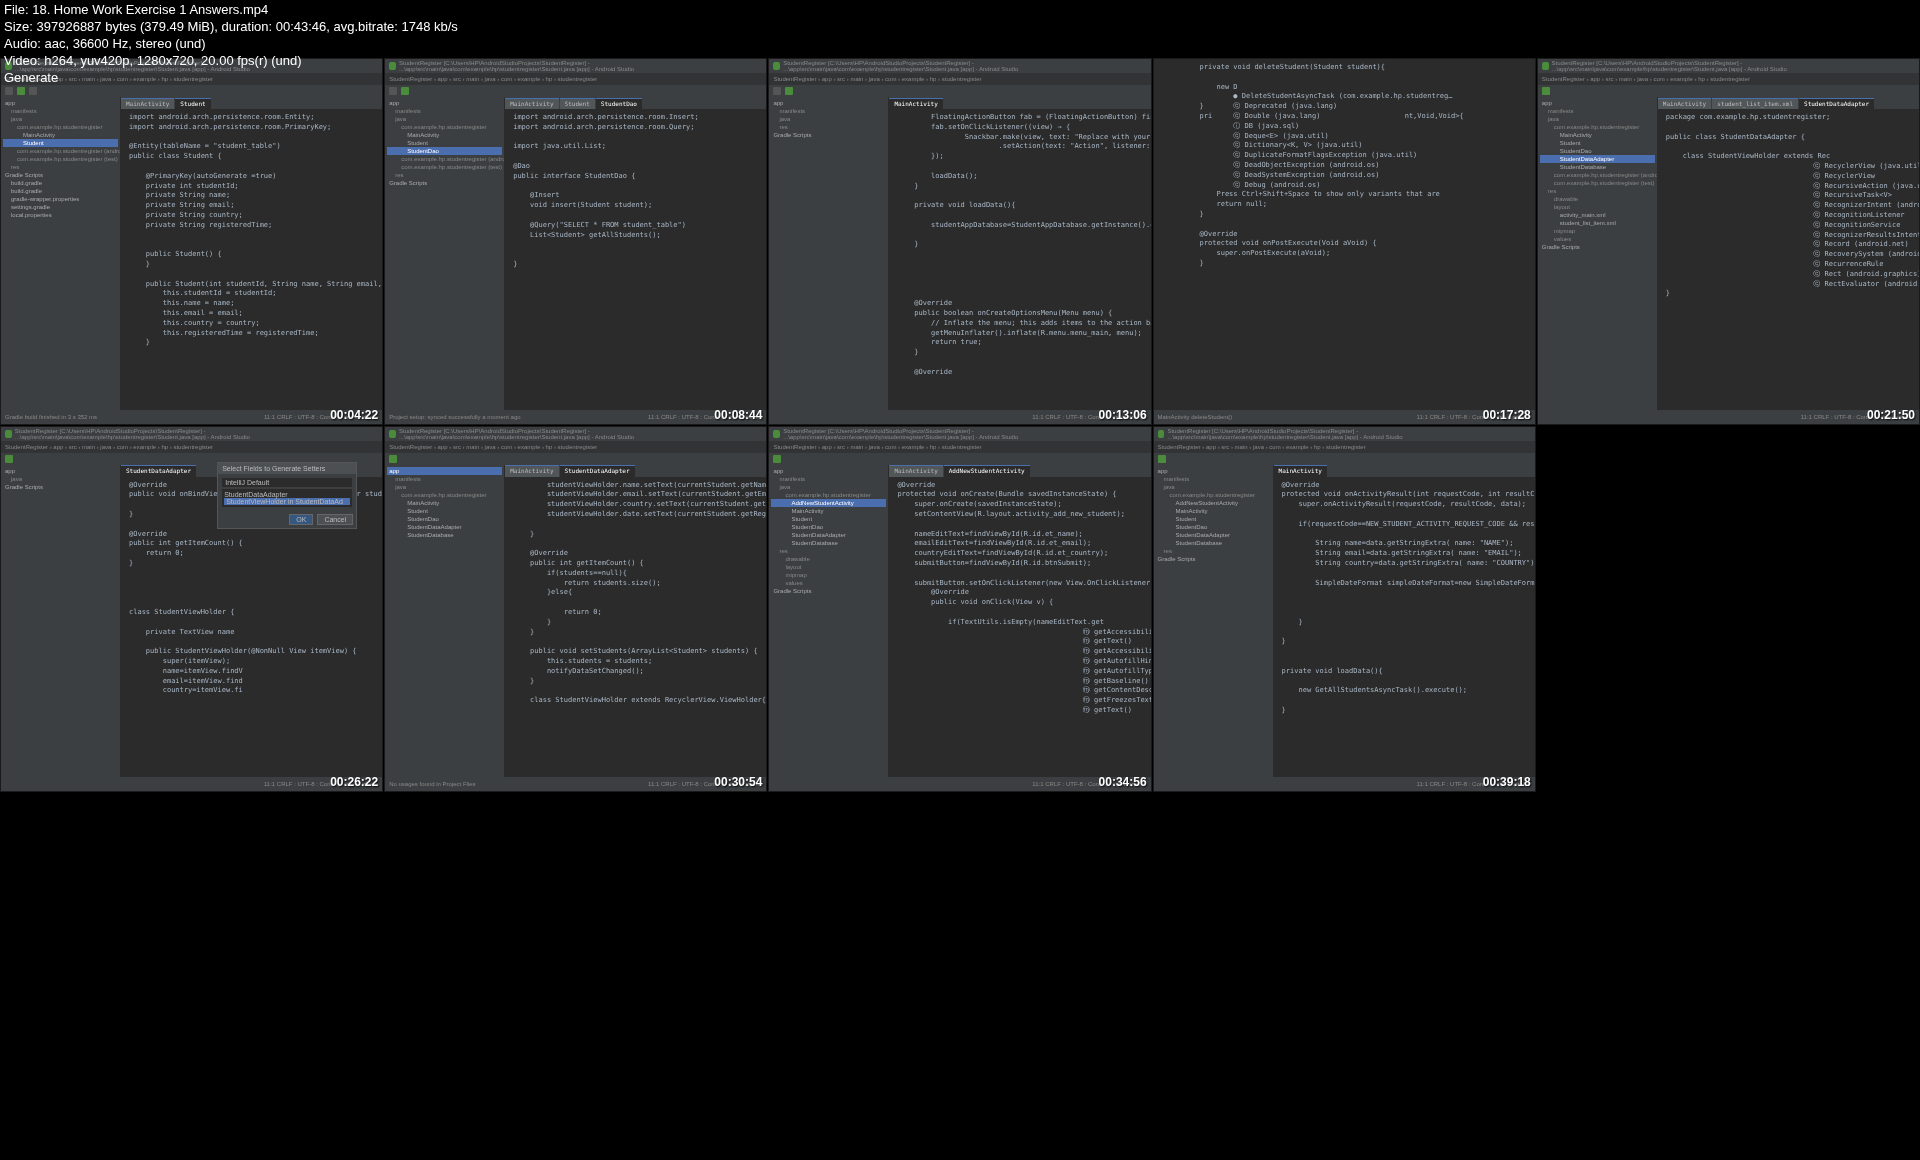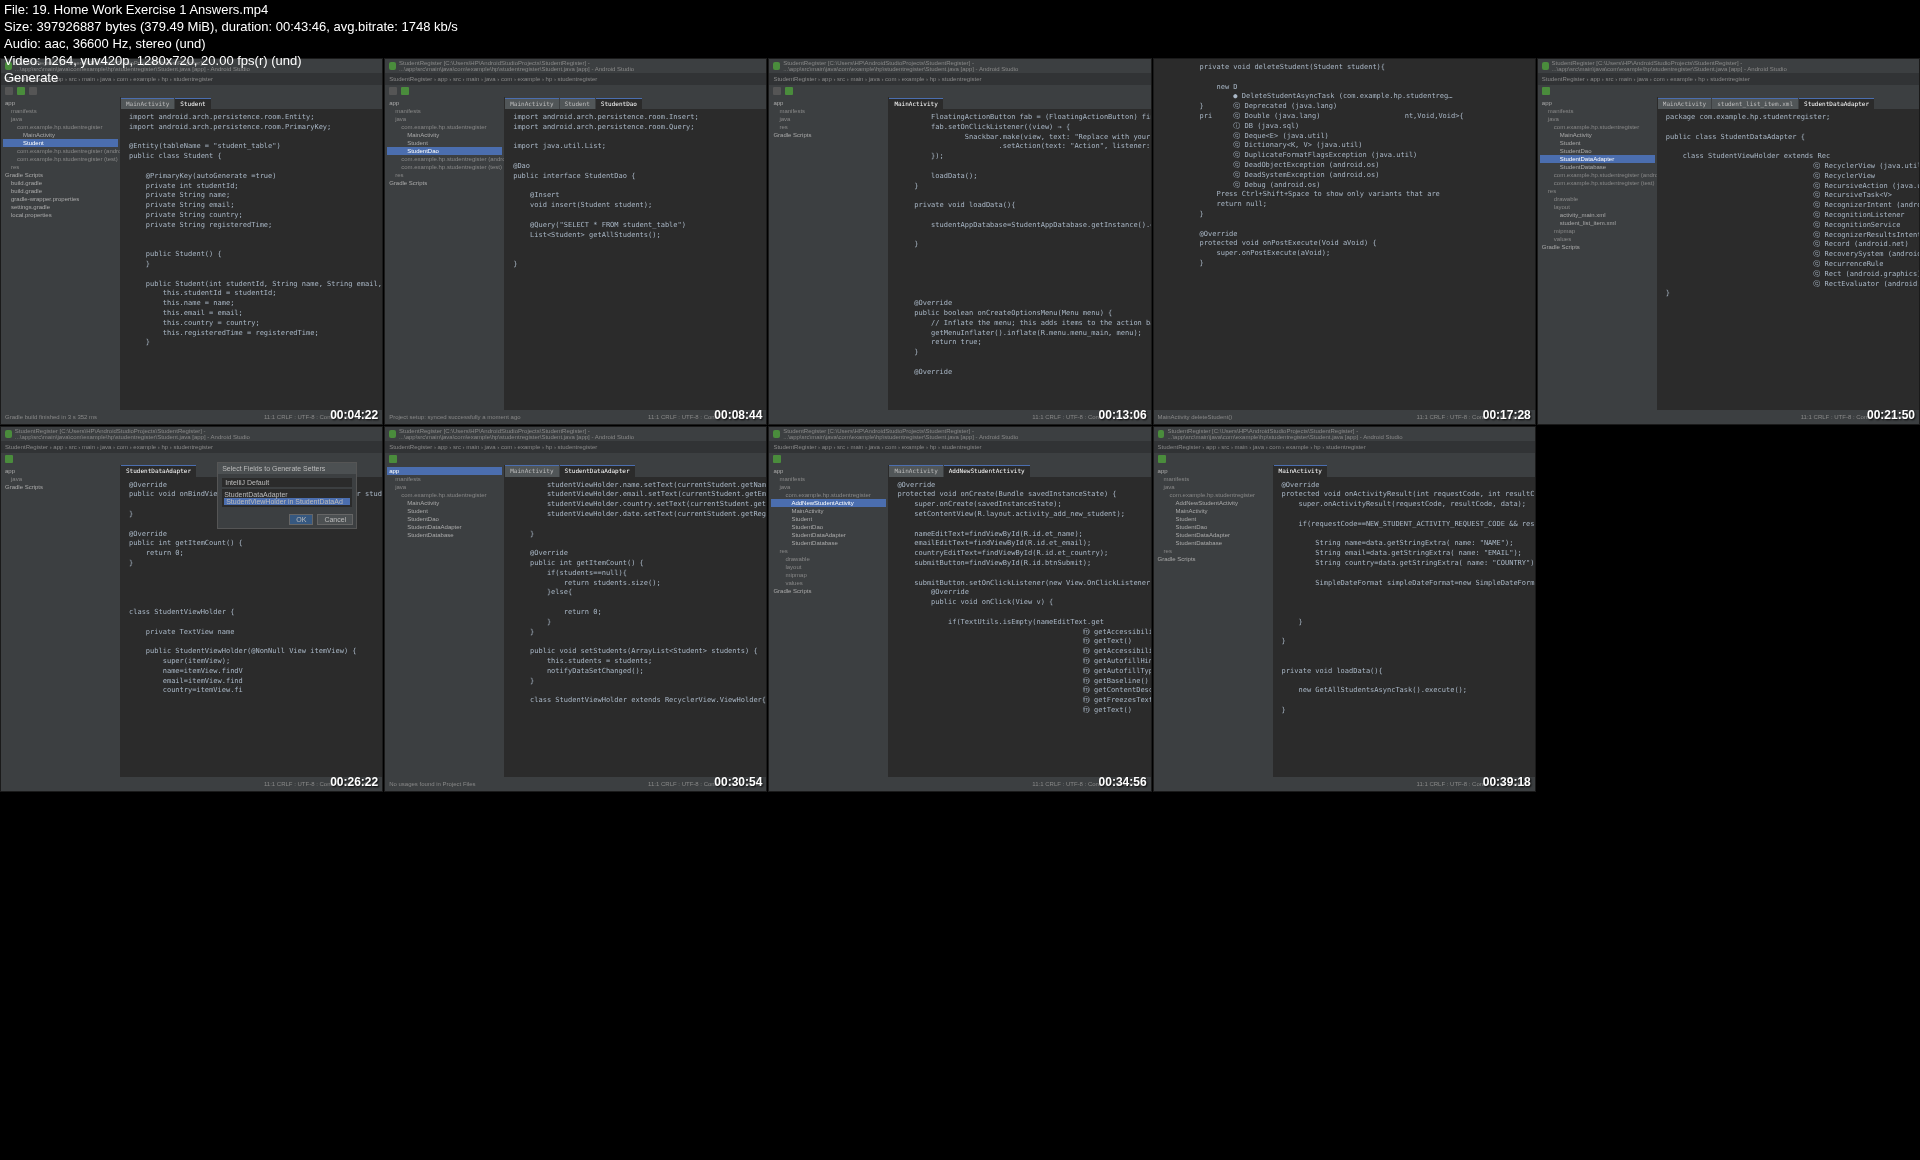--- a/index.html
+++ b/index.html
@@ -34,21 +34,21 @@
 .dialog .dtitle{background:#4c5052;padding:2px 4px;font-size:7px}
 .dialog .dbody{padding:4px}
 .dialog .dbtns{display:flex;justify-content:flex-end;gap:4px;padding:3px}
 .dialog .dbtn{background:#4c5052;padding:1px 6px;border:1px solid #666}
 .dialog .dbtn.primary{background:#365880}
 </style>
 </head>
 <body>
 
 <div class="header">
-  <div>File: 19. Home Work Exercise 1 Answers.mp4</div>
+  <div>File: 18. Home Work Exercise 1 Answers.mp4</div>
   <div>Size: 397926887 bytes (379.49 MiB), duration: 00:43:46, avg.bitrate: 1748 kb/s</div>
   <div>Audio: aac, 36600 Hz, stereo (und)</div>
   <div>Video: h264, yuv420p, 1280x720, 20.00 fps(r) (und)</div>
   <div>Generate</div>
 </div>
 
 <div class="grid">
 
 <div class="cell">
   <div class="titlebar">

